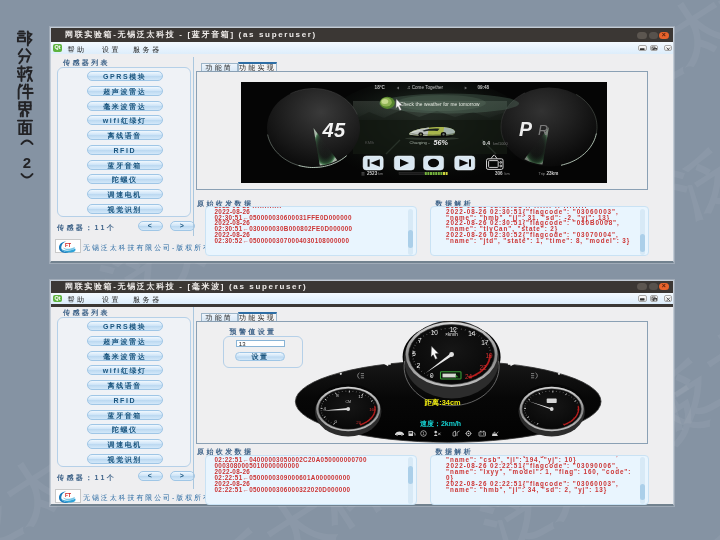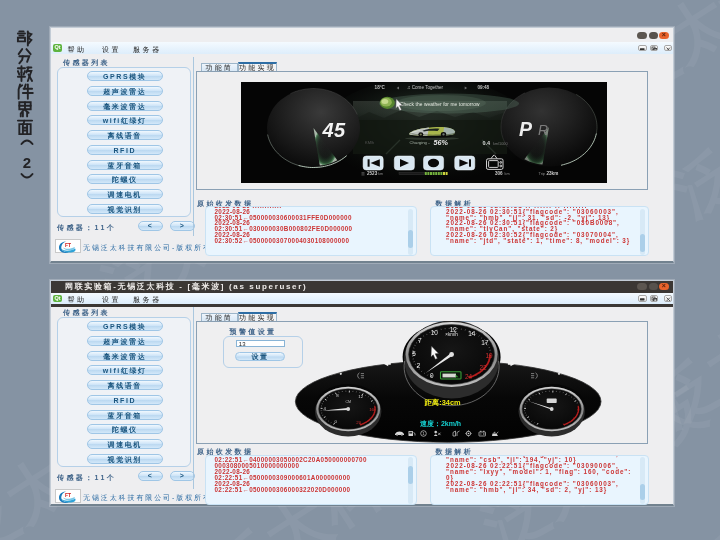--- a/index.html
+++ b/index.html
@@ -82,20 +82,21 @@
       <path d="M11 3 L10 8"></path>
       <path d="M4 8 L20 8 L20 22 L4 22 Z"></path>
       <path d="M9 8 L9 22 M15 8 L15 22"></path>
       <path d="M9 13 L15 13 M9 17 L15 17"></path>
     </g>
     <path d="M7.5 116 Q13 109 18.5 116" fill="none" stroke="#232326" stroke-width="2" stroke-linecap="round"></path>
     <text x="13" y="140" font-size="15" font-weight="bold" fill="#232326" text-anchor="middle" font-family="Liberation Sans">2</text>
     <path d="M7.5 146 Q13 153 18.5 146" fill="none" stroke="#232326" stroke-width="2" stroke-linecap="round"></path>
   </svg>
 <div class="win" style="left:50px;top:27px;width:624px;height:236px">
+    <div class="tbar" style="height:14px;line-height:14px;padding-left:14px">网联实验箱-无锡泛太科技 - [蓝牙音箱] (as superuser)</div>
     <div class="tbtn" style="left:586px;top:3.5px"></div>
     <div class="tbtn" style="left:597.5px;top:3.5px;background:#57524d"></div>
     <div class="tbtn" style="left:608px;top:3.5px;background:#e8632c;color:rgba(70,25,8,0.9);font-size:7px;text-align:center;line-height:6.5px;font-weight:bold">×</div>
     <div class="mbar" style="top:14px;height:12px">
       <div class="qt" style="top:2.3px">Qt</div>
       <div class="mi" style="left:16.5px;top:2.6px">帮助</div>
       <div class="mi" style="left:51px;top:2.6px">设置</div>
       <div class="mi" style="left:82px;top:2.6px">服务器</div>
       <div class="mdib" style="left:587px;top:2.8px">
         <svg width="6.5" height="6.5" viewBox="0 0 6.5 6.5" fill="#333">

